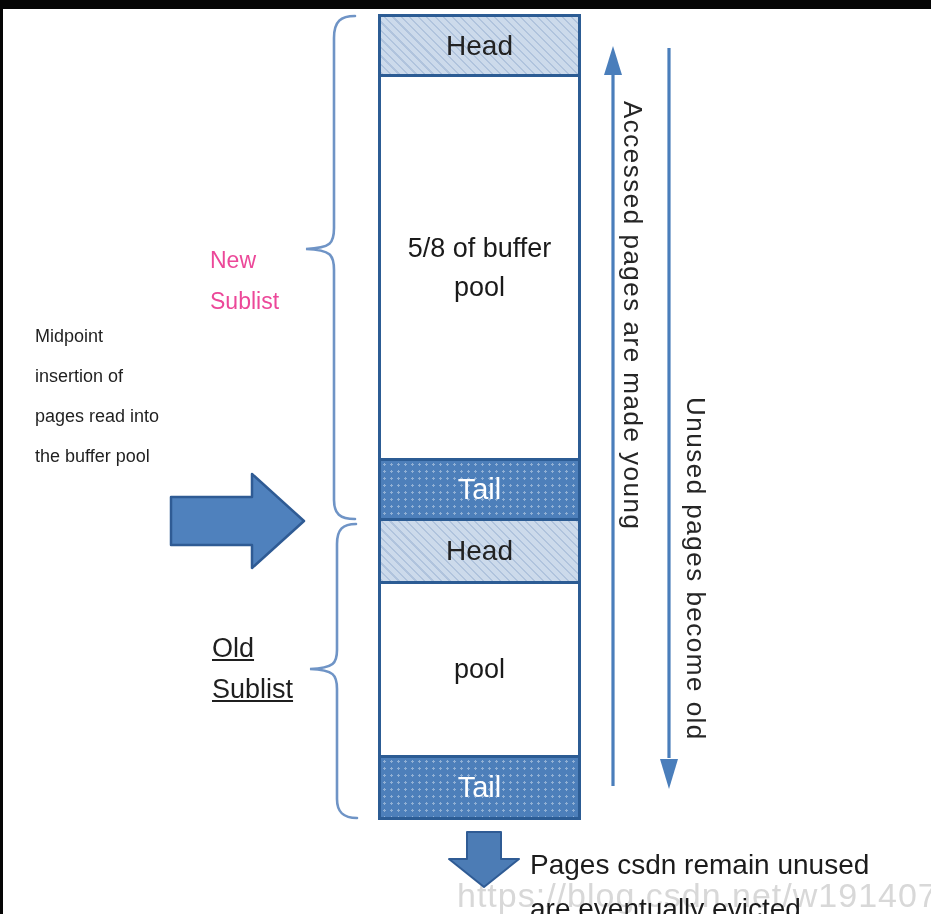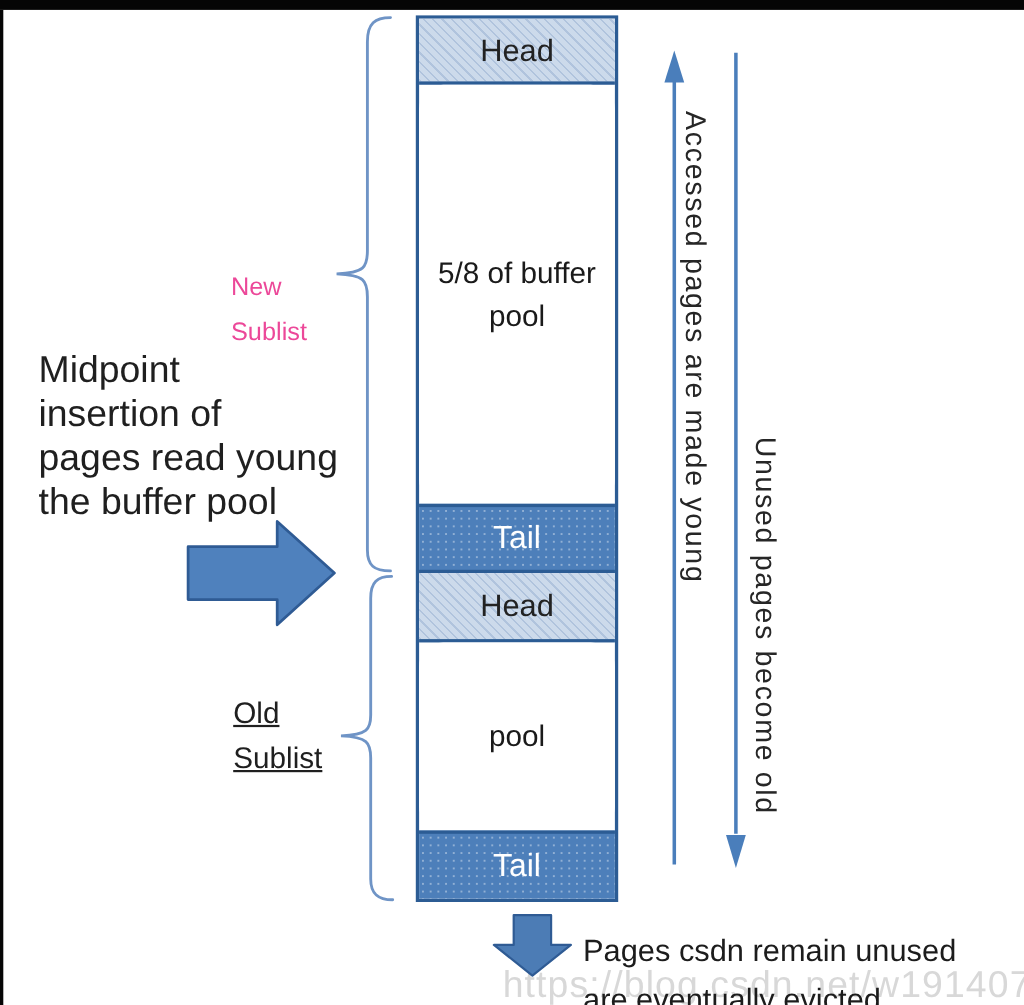--- a/index.html
+++ b/index.html
@@ -7,21 +7,21 @@
     position:relative; width:931px; height:914px;
     background:#ffffff; overflow:hidden;
     font-family:"Liberation Sans", sans-serif;
     color:#212121;
   }
   .top-bar { position:absolute; left:0; top:0; width:931px; height:9px; background:#050505; }
   .left-edge { position:absolute; left:0; top:9px; width:3px; height:905px; background:#050505; }
 
   
   .pool {
-    position:absolute; left:378px; top:14px; width:184px; height:806px;
+    position:absolute; left:378px; top:14px; width:203px; height:806px;
     border:3px solid #2c5c94; box-sizing:border-box; background:#ffffff;
   }
   .sec { box-sizing:border-box; display:flex; align-items:center; justify-content:center; text-align:center; }
   .sec-head {
     background:#ccdaeb;
     background-image:repeating-linear-gradient(45deg, rgba(142,168,204,0.45) 0 1.5px, transparent 1.5px 6px);
     color:#222222; font-size:28px;
   }
   .sec-tail {
     background:#4d7fba;
@@ -33,21 +33,21 @@
   .h-new { height:60px; border-bottom:3px solid #2c5c94; }
   .b-new { height:381px; }
   .t-new { height:63px; border-top:3px solid #2c5c94; border-bottom:3px solid #2c5c94; }
   .h-old { height:63px; border-bottom:3px solid #2c5c94; }
   .b-old { height:171px; }
   .t-old { height:62px; border-top:3px solid #2c5c94; }
 
   .overlay { position:absolute; left:0; top:0; width:931px; height:914px; pointer-events:none; }
 
   .txt { position:absolute; white-space:nowrap; }
-  .midpoint-text { left:35px; top:316px; font-size:34px; line-height:40px; color:#1f1f1f; }
+  .midpoint-text { left:35px; top:316px; font-size:18px; line-height:40px; color:#1f1f1f; }
   .new-sublist-text { left:210px; top:240px; font-size:23px; line-height:41px; color:#ec4899; }
   .old-sublist-text { left:212px; top:628px; font-size:27px; line-height:41px; color:#1f1f1f;text-decoration:underline; }
 
   .v-text {
     position:absolute; writing-mode:vertical-rl;
     font-size:26px; letter-spacing:1.5px; color:#262626; line-height:28px;
   }
   .accessed-text { left:619px; top:101px; }
   .unused-text { left:682px; top:397px; }
 
@@ -107,21 +107,21 @@
   </svg>
 
   <div class="txt new-sublist-text">
     <div>New</div>
     <div>Sublist</div>
   </div>
 
   <div class="txt midpoint-text">
     <div>Midpoint</div>
     <div>insertion of</div>
-    <div>pages read young</div>
+    <div>pages read into</div>
     <div>the buffer pool</div>
   </div>
 
   <div class="txt old-sublist-text">
     <div>Old</div>
     <div>Sublist</div>
   </div>
 
   <div class="v-text accessed-text">Accessed pages are made young</div>
   <div class="v-text unused-text">Unused pages become old</div>

